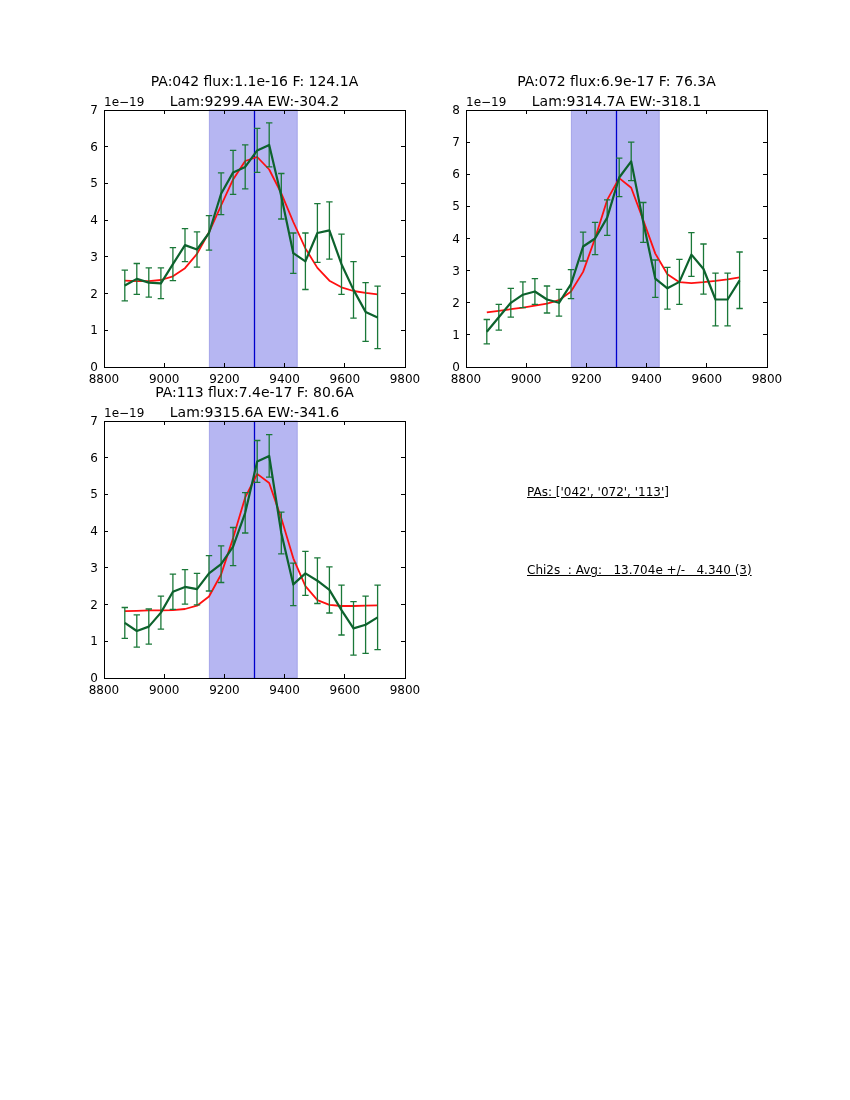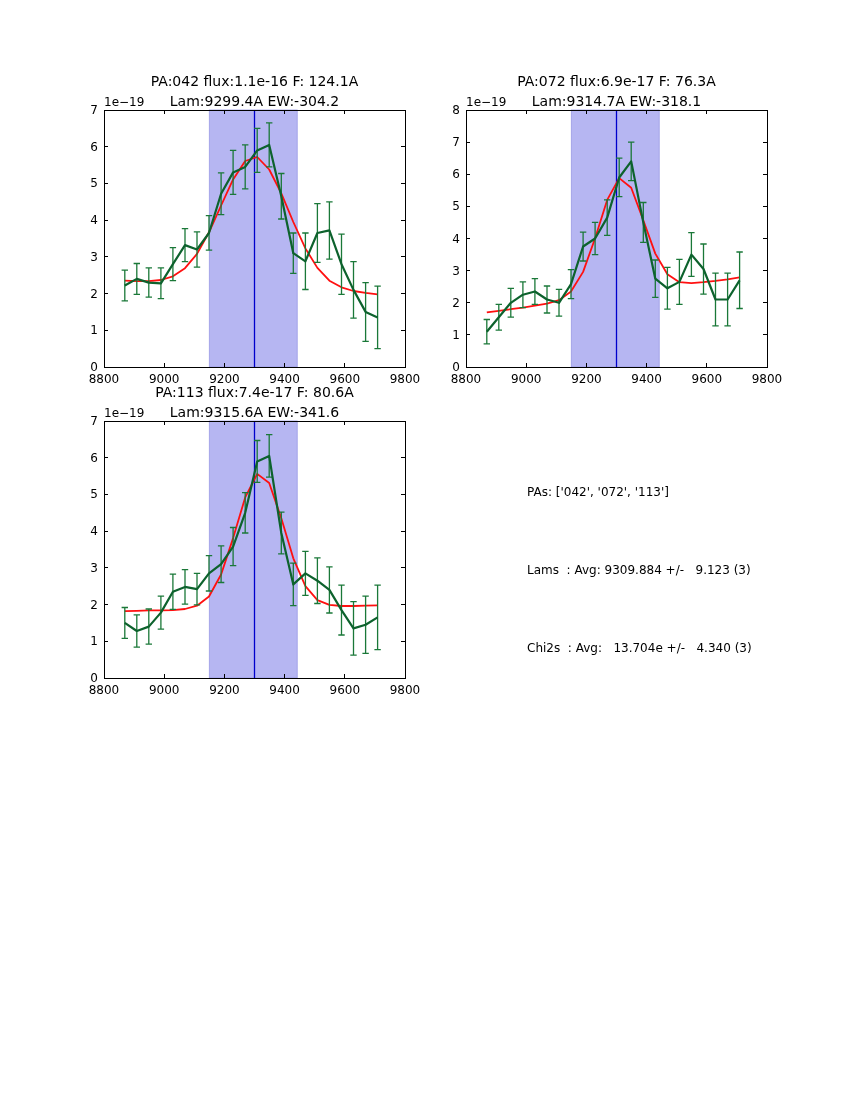--- a/index.html
+++ b/index.html
@@ -24,21 +24,21 @@
   #plot-1 { left: 426px; top: 60px;  }
   #plot-2 { left: 64px;  top: 371px; }
   .summary {
     position: absolute;
     left: 527px;
     top: 427px;
     font-size: 12px;
     line-height: 26px;
     white-space: pre;
   }
-  .summary div { height: 26px; }
+  .summary div { height: 26px; text-decoration: underline; }
 </style>
 </head>
 <body>
 
 <div class="plot" id="plot-0"><svg width="380" height="348">
       <rect x="145.3" y="50" width="87.9" height="257" fill="#b6b6f2" stroke="#9a9ae6" stroke-width="0.8"></rect>
       <line x1="190.5" y1="50" x2="190.5" y2="307" stroke="#0000cc" stroke-width="1.3"></line>
       <polyline points="60.8,220.7 72.8,221.1 84.8,221.1 96.9,220.0 108.9,216.3 121.0,208.2 133.0,193.9 145.0,172.3 157.1,145.5 169.1,119.4 181.2,101.0 193.2,97.0 205.2,109.5 217.3,133.3 229.3,162.0 241.4,188.4 253.4,207.9 265.4,220.7 277.5,227.3 289.5,231.0 301.6,232.8 313.6,234.3" fill="none" stroke="#ff1010" stroke-width="1.8" stroke-linejoin="round"></polyline>
       <path d="M57.6 210.1H64.0M57.6 240.9H64.0M60.8 210.1V240.9M69.6 203.5H76.0M69.6 234.3H76.0M72.8 203.5V234.3M81.6 207.9H88.0M81.6 237.2H88.0M84.8 207.9V237.2M93.7 207.9H100.1M93.7 238.7H100.1M96.9 207.9V238.7M105.7 187.7H112.1M105.7 220.7H112.1M108.9 187.7V220.7M117.8 168.6H124.2M117.8 201.6H124.2M121.0 168.6V201.6M129.8 171.9H136.2M129.8 207.1H136.2M133.0 171.9V207.1M141.8 155.7H148.2M141.8 190.2H148.2M145.0 155.7V190.2M153.9 112.8H160.3M153.9 154.6H160.3M157.1 112.8V154.6M165.9 90.4H172.3M165.9 134.4H172.3M169.1 90.4V134.4M178.0 84.9H184.4M178.0 128.9H184.4M181.2 84.9V128.9M190.0 68.4H196.4M190.0 112.4H196.4M193.2 68.4V112.4M202.0 62.9H208.4M202.0 106.9H208.4M205.2 62.9V106.9M214.1 113.5H220.5M214.1 159.0H220.5M217.3 113.5V159.0M226.1 173.0H232.5M226.1 213.4H232.5M229.3 173.0V213.4M238.2 173.0H244.6M238.2 229.5H244.6M241.4 173.0V229.5M250.2 143.6H256.6M250.2 202.4H256.6M253.4 143.6V202.4M262.2 141.8H268.6M262.2 199.1H268.6M265.4 141.8V199.1M274.3 174.1H280.7M274.3 234.3H280.7M277.5 174.1V234.3M286.3 201.6H292.7M286.3 258.2H292.7M289.5 201.6V258.2M298.4 222.6H304.8M298.4 281.3H304.8M301.6 222.6V281.3M310.4 226.2H316.8M310.4 288.6H316.8M313.6 226.2V288.6" fill="none" stroke="#1a7838" stroke-width="1.3"></path>
       <polyline points="60.8,225.5 72.8,218.9 84.8,222.6 96.9,223.3 108.9,204.2 121.0,185.1 133.0,189.5 145.0,173.0 157.1,133.7 169.1,112.4 181.2,106.9 193.2,90.4 205.2,84.9 217.3,136.3 229.3,193.2 241.4,201.3 253.4,173.0 265.4,170.4 277.5,204.2 289.5,229.9 301.6,251.9 313.6,257.4" fill="none" stroke="#0d622d" stroke-width="2.2" stroke-linejoin="round"></polyline>
@@ -111,15 +111,14 @@
       <text x="34" y="127.4" text-anchor="end" font-size="12px" fill="#000000">5</text>
       <text x="34" y="90.7" text-anchor="end" font-size="12px" fill="#000000">6</text>
       <text x="34" y="54.0" text-anchor="end" font-size="12px" fill="#000000">7</text>
       <text x="190.5" y="26" text-anchor="middle" font-size="14px" fill="#000000">PA:113 flux:7.4e-17 F: 80.6A</text>
       <text x="190.5" y="46" text-anchor="middle" font-size="14px" fill="#000000">Lam:9315.6A EW:-341.6</text>
       <text x="40" y="46" text-anchor="start" font-size="12px" fill="#000000">1e−19</text>
     </svg></div>
 
 <div class="summary">
   <div>PAs: ['042', '072', '113']</div>
-  <div>Lams  : Avg: 9309.884 +/-   9.123 (3)</div>
   <div>Chi2s  : Avg:   13.704e +/-   4.340 (3)</div>
 </div>
 
 </body></html>

